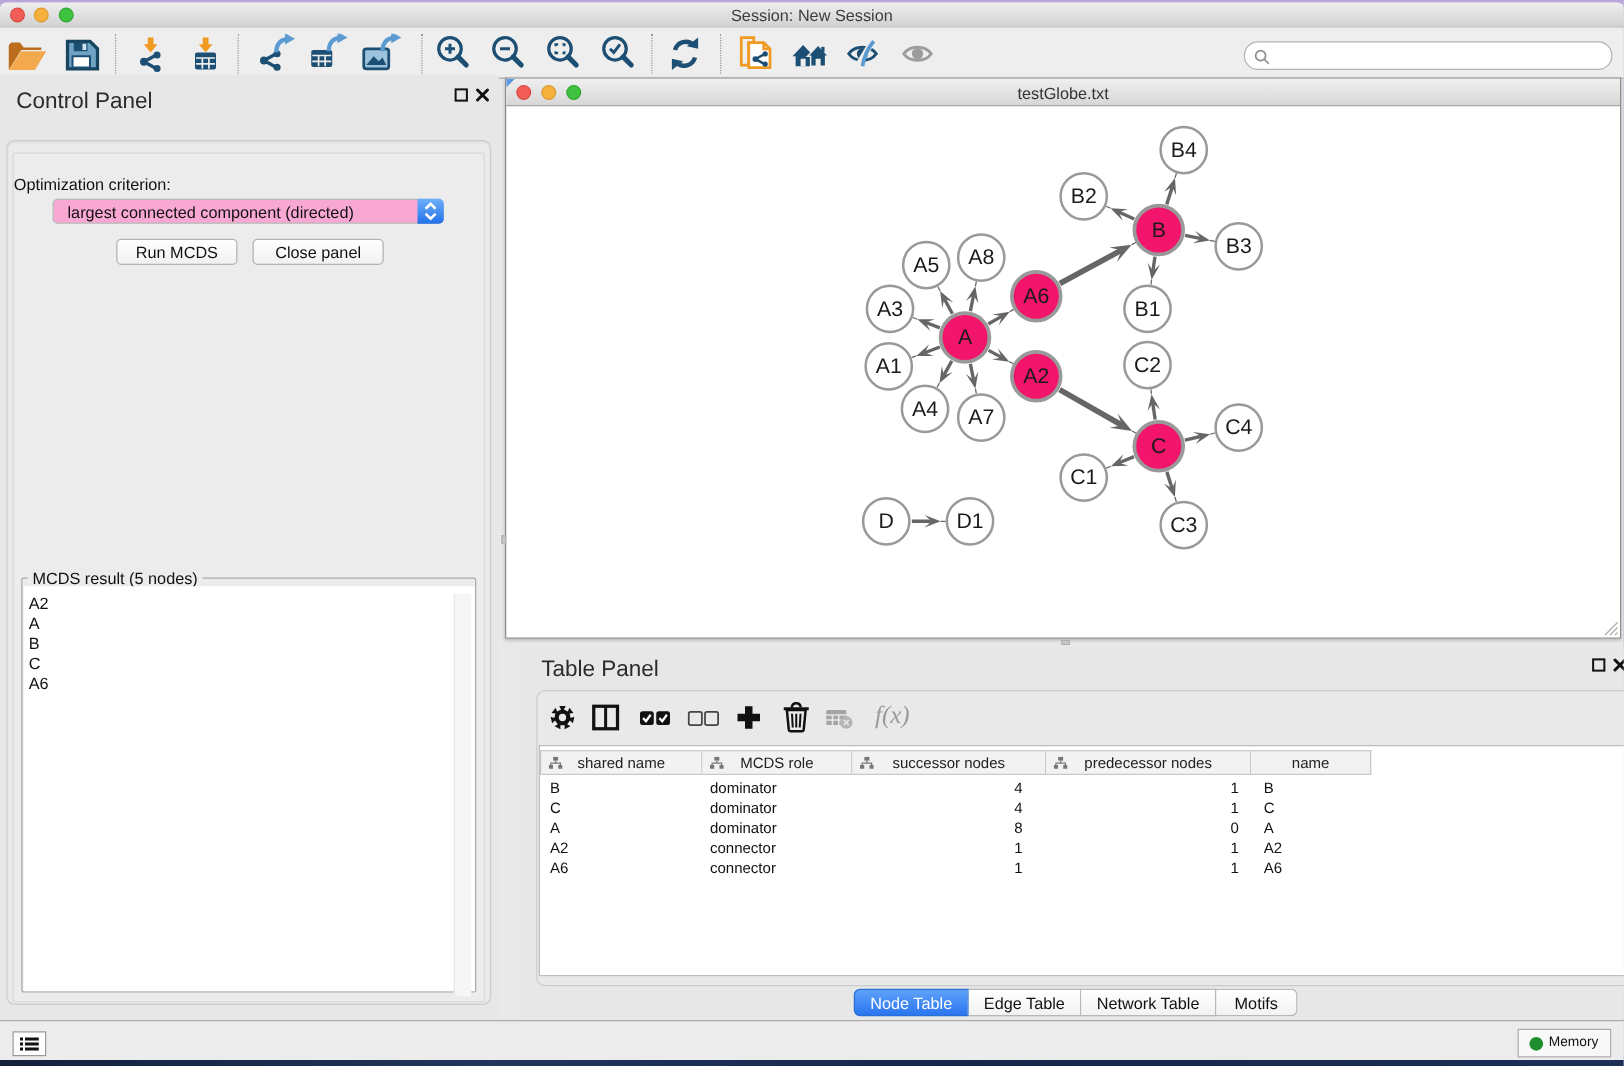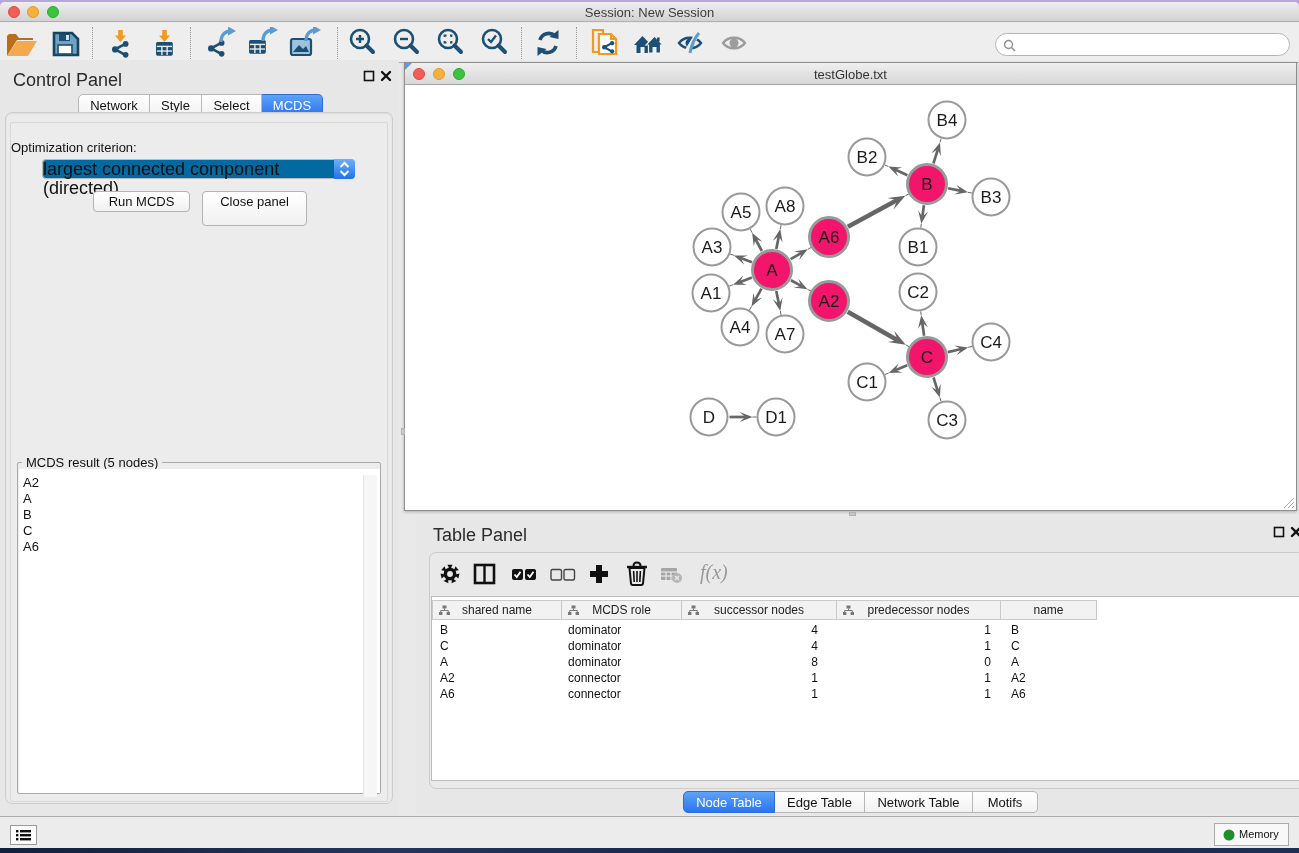--- a/index.html
+++ b/index.html
@@ -19,21 +19,21 @@
 .tabrow { height:22px; display:flex; }
 .tab { height:22px; border:1px solid #b7b7b7; border-left:none; background:linear-gradient(#ffffff,#f2f2f2); font-size:13px; color:#111; text-align:center; line-height:21px; padding:0 14px; }
 .tab.first { border-left:1px solid #b7b7b7; border-radius:5px 0 0 5px; }
 .tab.last { border-radius:0 5px 5px 0; }
 .tab.sel { background:linear-gradient(#5ea2f8,#2a75f0); color:#fff; border-color:#2a6fd8; }
 
 #cpanel { left:0; top:60px; width:399px; height:756px; background:#e7e7e7; }
 #cpanel-inner { left:5px; top:52px; width:388px; height:692px; background:#ebebeb; border:1px solid #cccccc; border-radius:7px; box-shadow:inset 0 1px 2px rgba(0,0,0,0.06); }
 #mcds-inner { left:4px; top:9px; width:378px; height:680px; background:#ececec; border:1px solid #d8d8d8; border-radius:2px; }
 .btn { background:linear-gradient(#ffffff,#f1f1f1); border:1px solid #b3b3b3; border-radius:4px; font-size:13px; color:#111; text-align:center; }
-#dropdown { left:31px; top:36px; width:313px; height:20px; background:#0369a1; border:1px solid #b9b9b9; border-radius:4px; font-size:18px; color:#111; line-height:19px; }
+#dropdown { left:31px; top:36px; width:313px; height:20px; background:#f9a8d4; border:1px solid #b9b9b9; border-radius:4px; font-size:13px; color:#111; line-height:19px; padding-left:11px; }
 #dd-spin { right:-1px; top:-1px; width:21px; height:20px; background:linear-gradient(#6db0fb,#2272ea); border-radius:0 4px 4px 0; }
 #groupbox { left:6px; top:339px; width:364px; height:332px; border:1px solid #a9a9a9; border-radius:2px; }
 #gb-label { left:4px; top:-8px; background:#ececec; padding:0 4px; font-size:13px; color:#111; }
 #gb-list { left:1px; top:6px; width:361px; height:324px; background:#fff; font-size:13px; color:#111; padding:6px 0 0 4px; line-height:16px; }
 #gb-scroll { right:3px; top:6px; width:14px; height:322px; background:#f6f6f6; border-left:1px solid #e8e8e8; }
 
 #statusbar { left:0; top:816px; width:1299px; height:32px; background:#ececec; border-top:1px solid #ababab; }
 #listbtn { left:10px; top:8px; width:27px; height:20px; background:#fdfdfd; border:1px solid #9a9a9a; }
 #membtn { left:1214px; top:6px; width:75px; height:23px; background:#f8f8f8; border:1px solid #ababab; font-size:11px; color:#111; }
 
@@ -207,37 +207,31 @@
   </div>
 </div>
 <div id="cpanel" class="abs">
   <div class="panel-title abs" style="left:13px;top:10px">Control Panel</div>
   <svg class="abs" style="left:363px;top:10px" width="12" height="12" viewBox="0 0 12 12">
       <rect x="1.5" y="1.5" width="9" height="9" fill="none" stroke="#111" stroke-width="1.6"></rect>
     </svg>
   <svg class="abs" style="left:380px;top:10px" width="12" height="12" viewBox="0 0 12 12">
       <path d="M2 2 L10 10 M10 2 L2 10" stroke="#111" stroke-width="2.4" stroke-linecap="round"></path>
     </svg>
-  <div class="tabrow abs" style="left:78px;top:34px">
-    <div class="tab first" style="width:72px;padding:0">Network</div>
-      <div class="tab" style="width:52px;padding:0">Style</div>
-      <div class="tab" style="width:60px;padding:0">Select</div>
-      <div class="tab sel last" style="width:61px;padding:0">MCDS</div>
-  </div>
   <div id="cpanel-inner" class="abs">
     <div id="mcds-inner" class="abs">
       <div class="abs" style="left:0;top:17px;width:100%;font-size:13px;color:#111">Optimization criterion:</div>
       <div id="dropdown" class="abs">largest connected component (directed)
         <div id="dd-spin" class="abs"><svg width="21" height="20" viewBox="0 0 21 20">
               <path d="M6.5 8 L10.5 4 L14.5 8" fill="none" stroke="#fff" stroke-width="2"></path>
               <path d="M6.5 12 L10.5 16 L14.5 12" fill="none" stroke="#fff" stroke-width="2"></path>
             </svg></div>
       </div>
       <div class="btn abs" style="left:82px;top:68px;width:97px;height:21px;line-height:20px">Run MCDS</div>
-      <div class="btn abs" style="left:191px;top:68px;width:105px;height:35px;line-height:20px">Close panel</div>
+      <div class="btn abs" style="left:191px;top:68px;width:105px;height:21px;line-height:20px">Close panel</div>
       <div id="groupbox" class="abs">
         <div id="gb-label" class="abs">MCDS result (5 nodes)</div>
         <div id="gb-list" class="abs">A2<br>A<br>B<br>C<br>A6
           <div id="gb-scroll" class="abs"></div>
         </div>
       </div>
     </div>
   </div>
 </div>
 <div id="netwin" class="abs">

